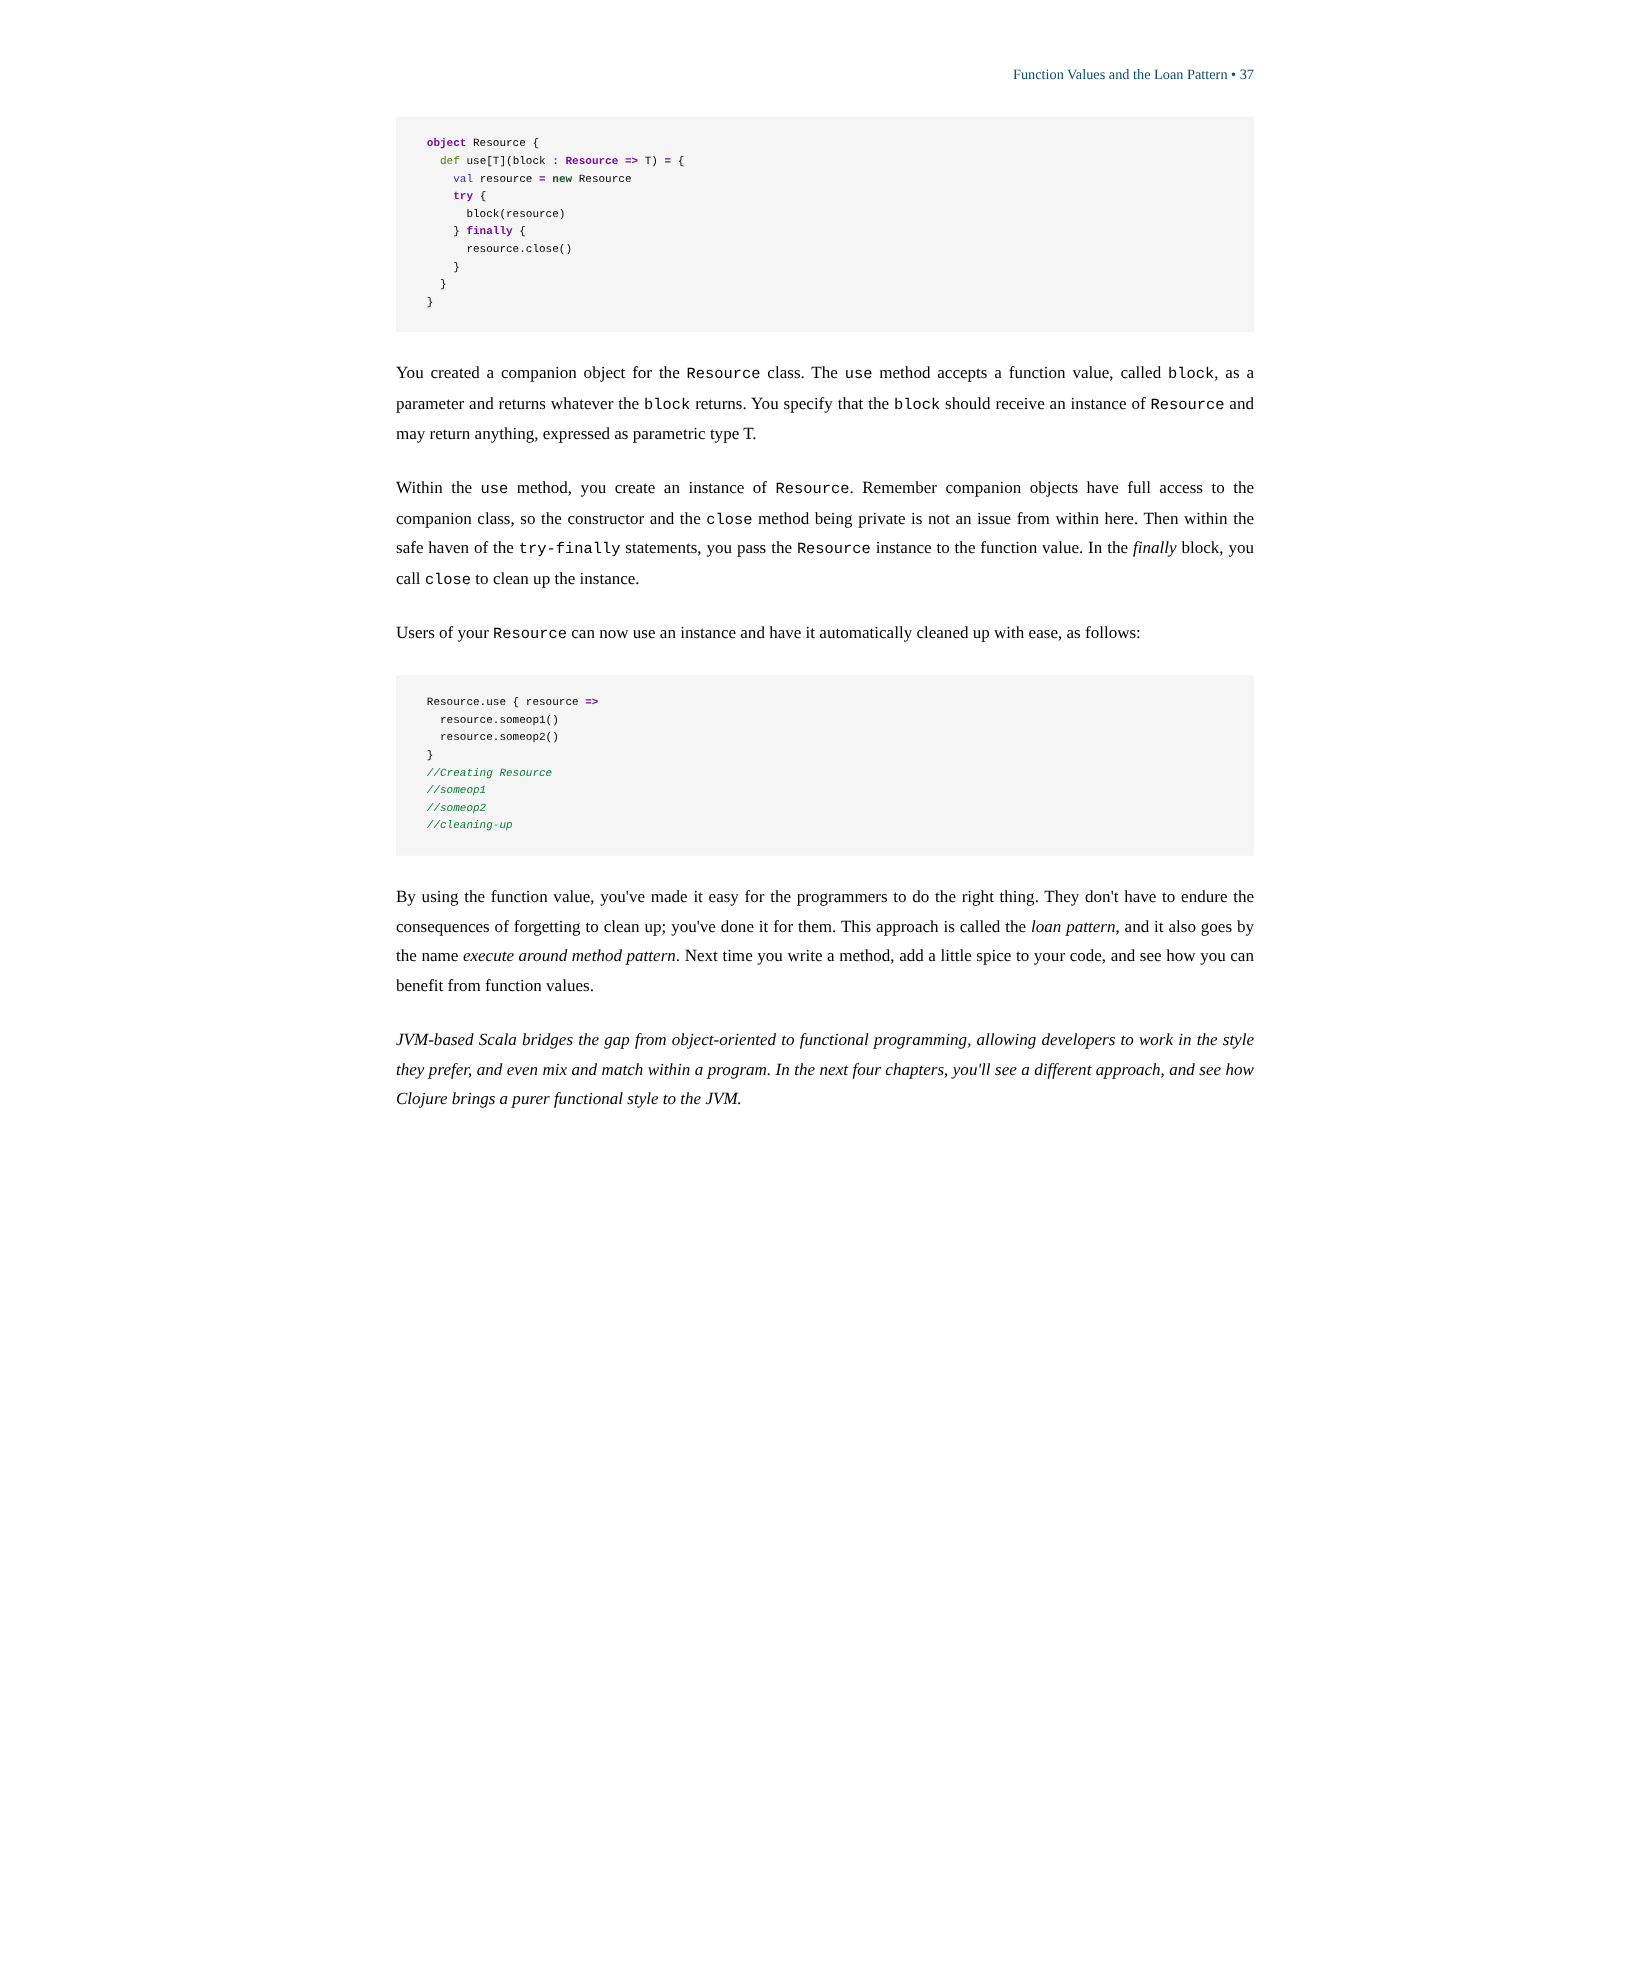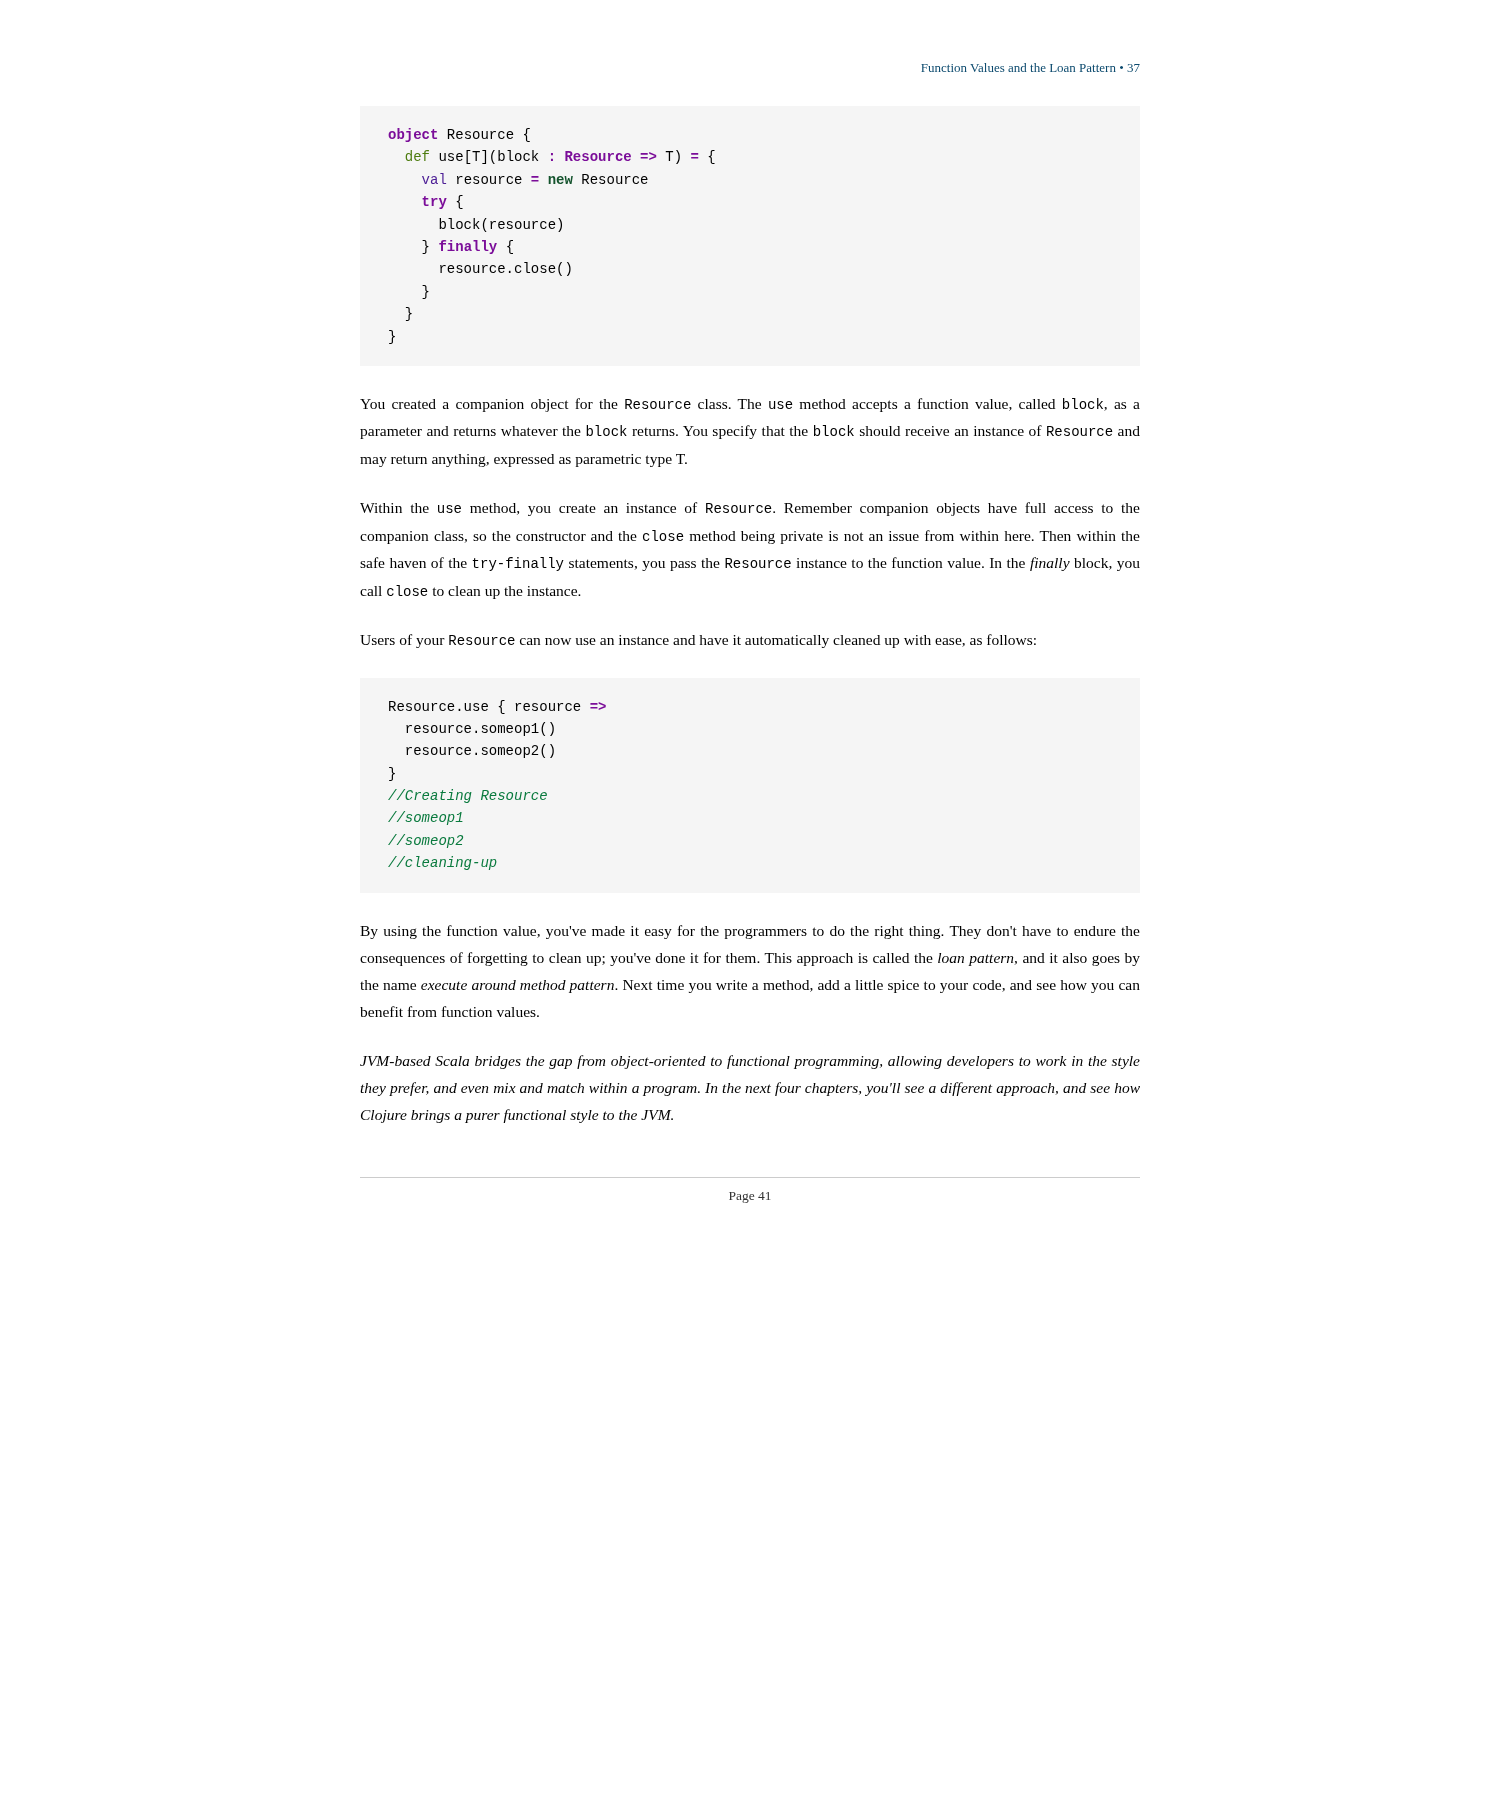--- a/index.html
+++ b/index.html
@@ -27,21 +27,21 @@
       color: #0c4a6e;
       margin-bottom: 30px;
     }
 
     .code-block {
       background: #f5f5f5;
       border: none;
       padding: 18px 28px;
       margin: 24px 0;
       font-family: 'Courier New', Courier, monospace;
-      font-size: 14px;
+      font-size: 10px;
       line-height: 1.6;
       white-space: pre;
       color: #000;
     }
 
     .kw-object { color: #7b0d99; font-weight: bold; }
     .kw-def    { color: #4d7c0f; font-weight: normal; }
     .kw-val    { color: #4c1d95; font-weight: normal; }
     .kw-new    { color: #14532d; font-weight: bold; }
     .kw-try    { color: #7b0d99; font-weight: bold; }
@@ -142,17 +142,14 @@
     from function values.
   </p>
 
   <p class="italic-block">
     <em>JVM-based Scala bridges the gap from object-oriented to functional programming,
     allowing developers to work in the style they prefer, and even mix and match
     within a program. In the next four chapters, you'll see a different approach,
     and see how Clojure brings a purer functional style to the JVM.</em>
   </p>
 
-  <div class="page-footer">
-    <span>Page 41</span>
-  </div>
 
 </div>
 
 </body></html>

